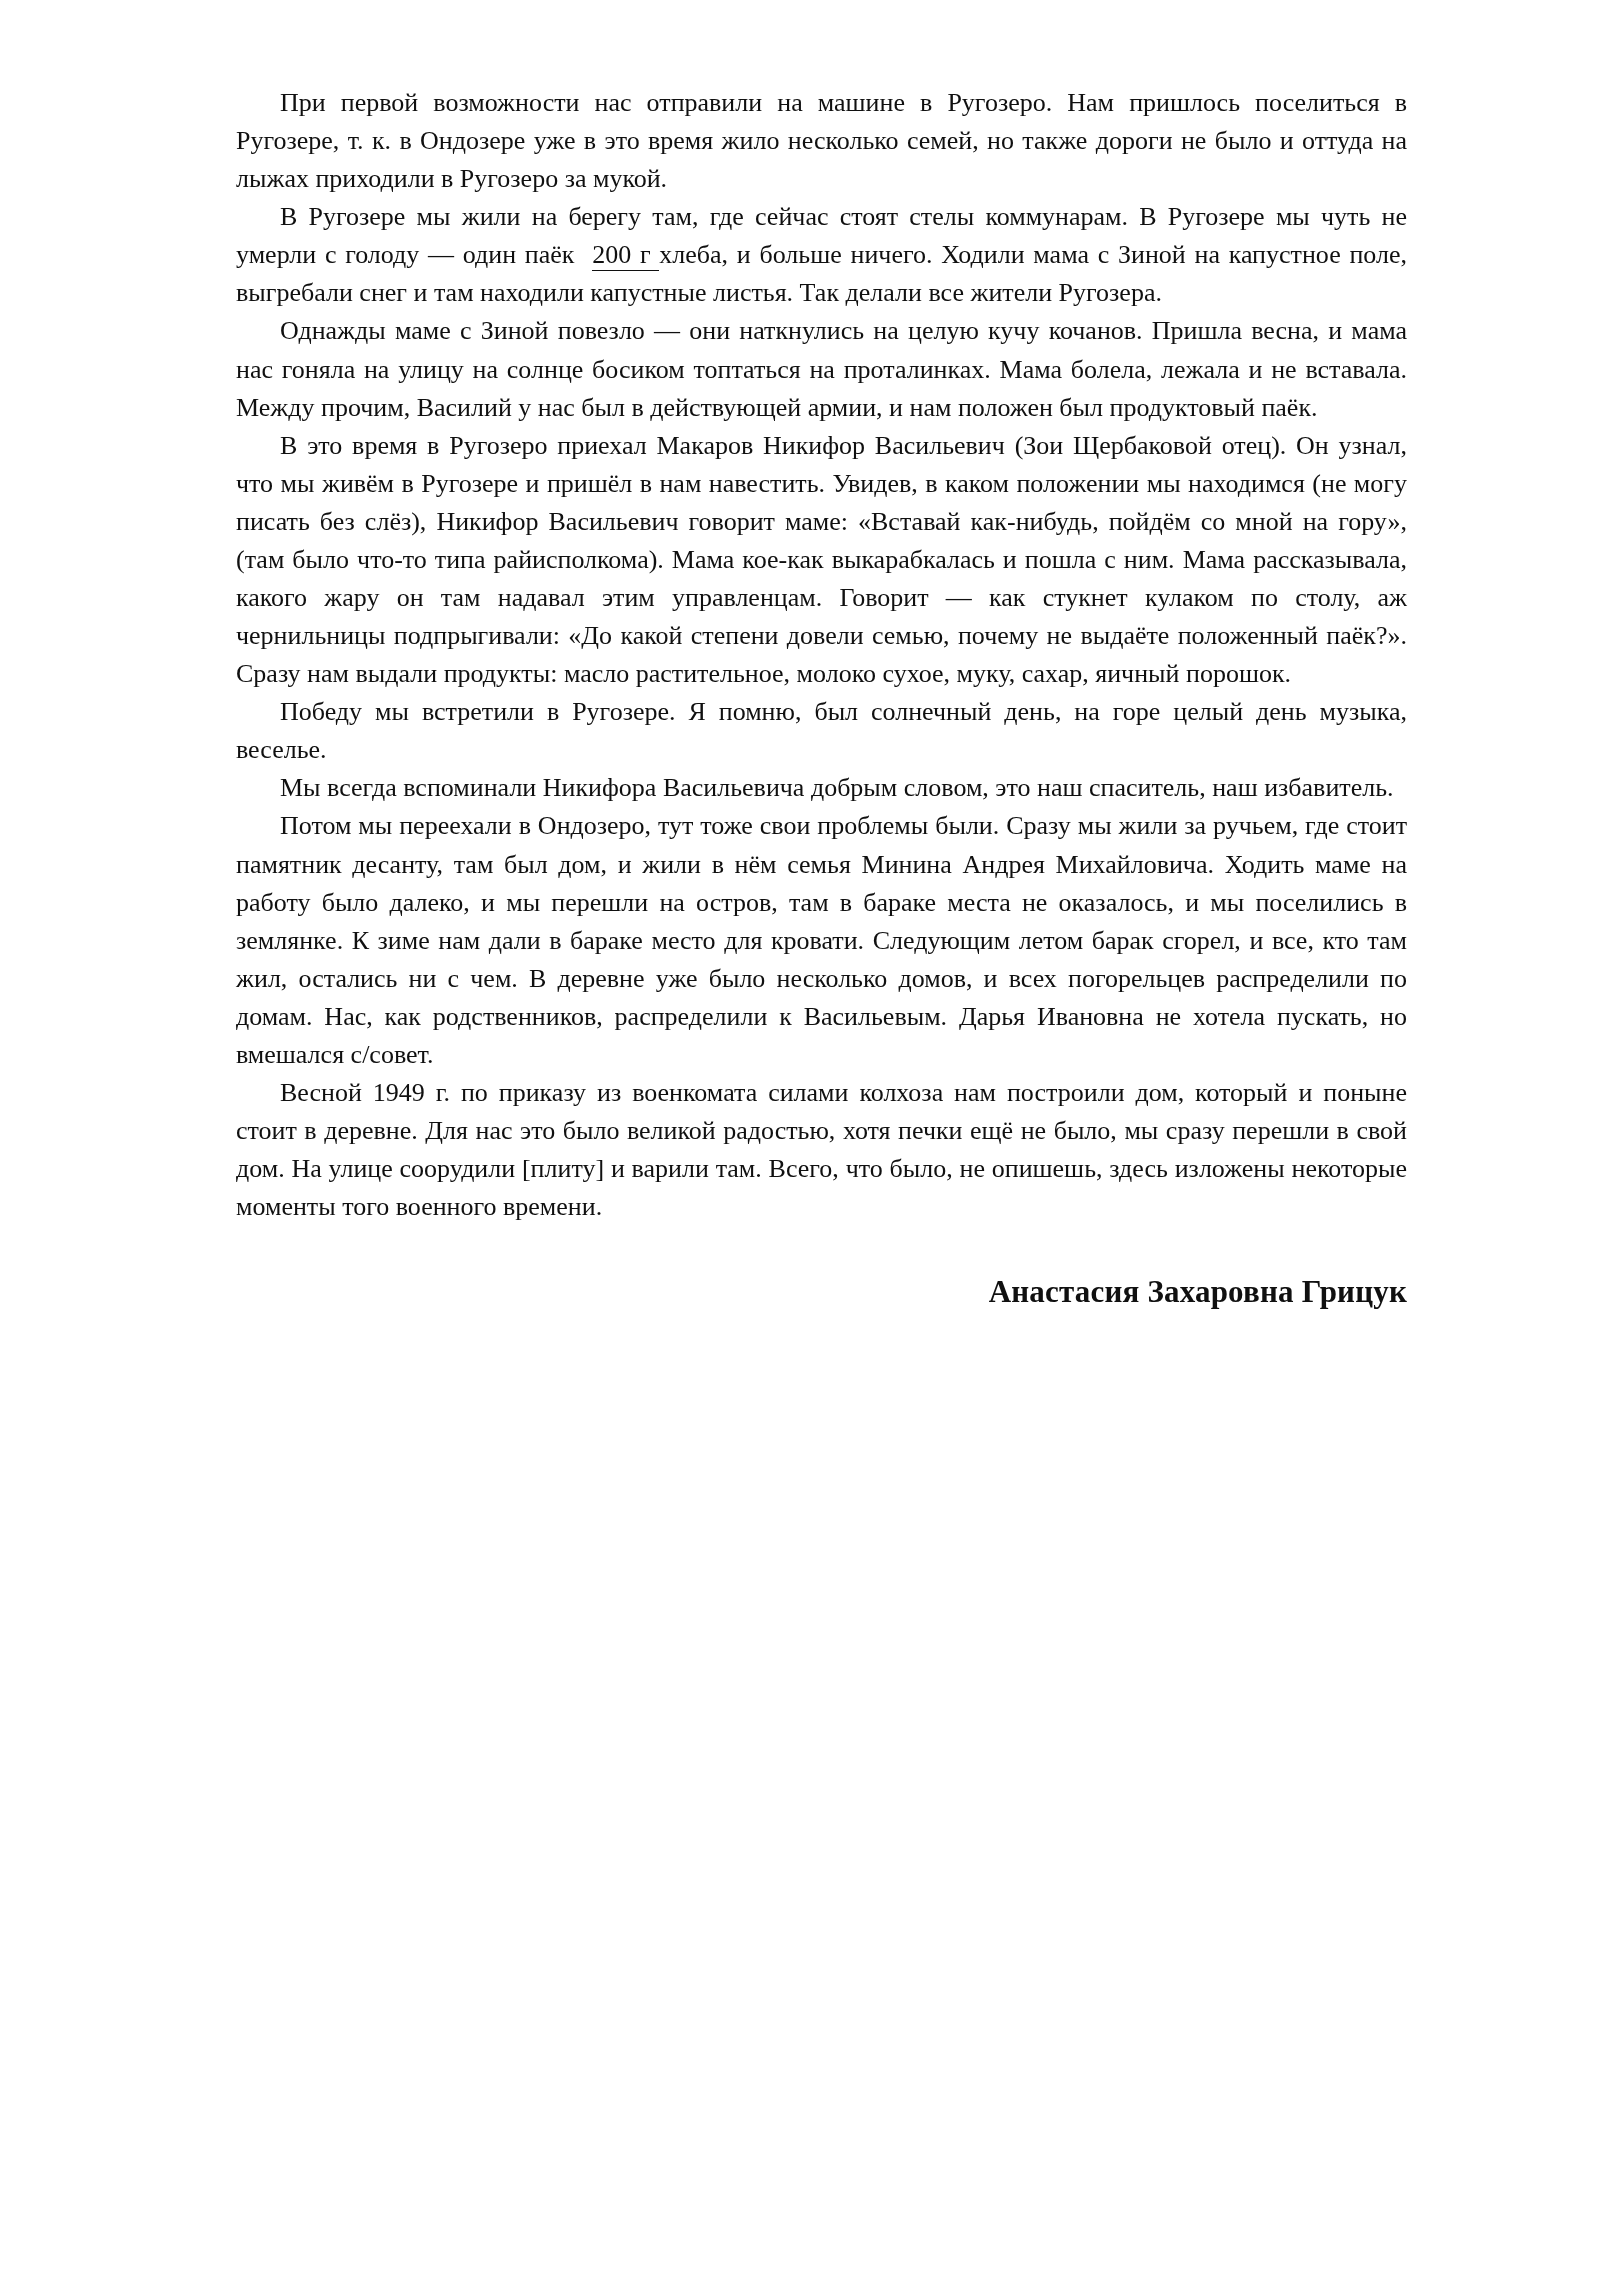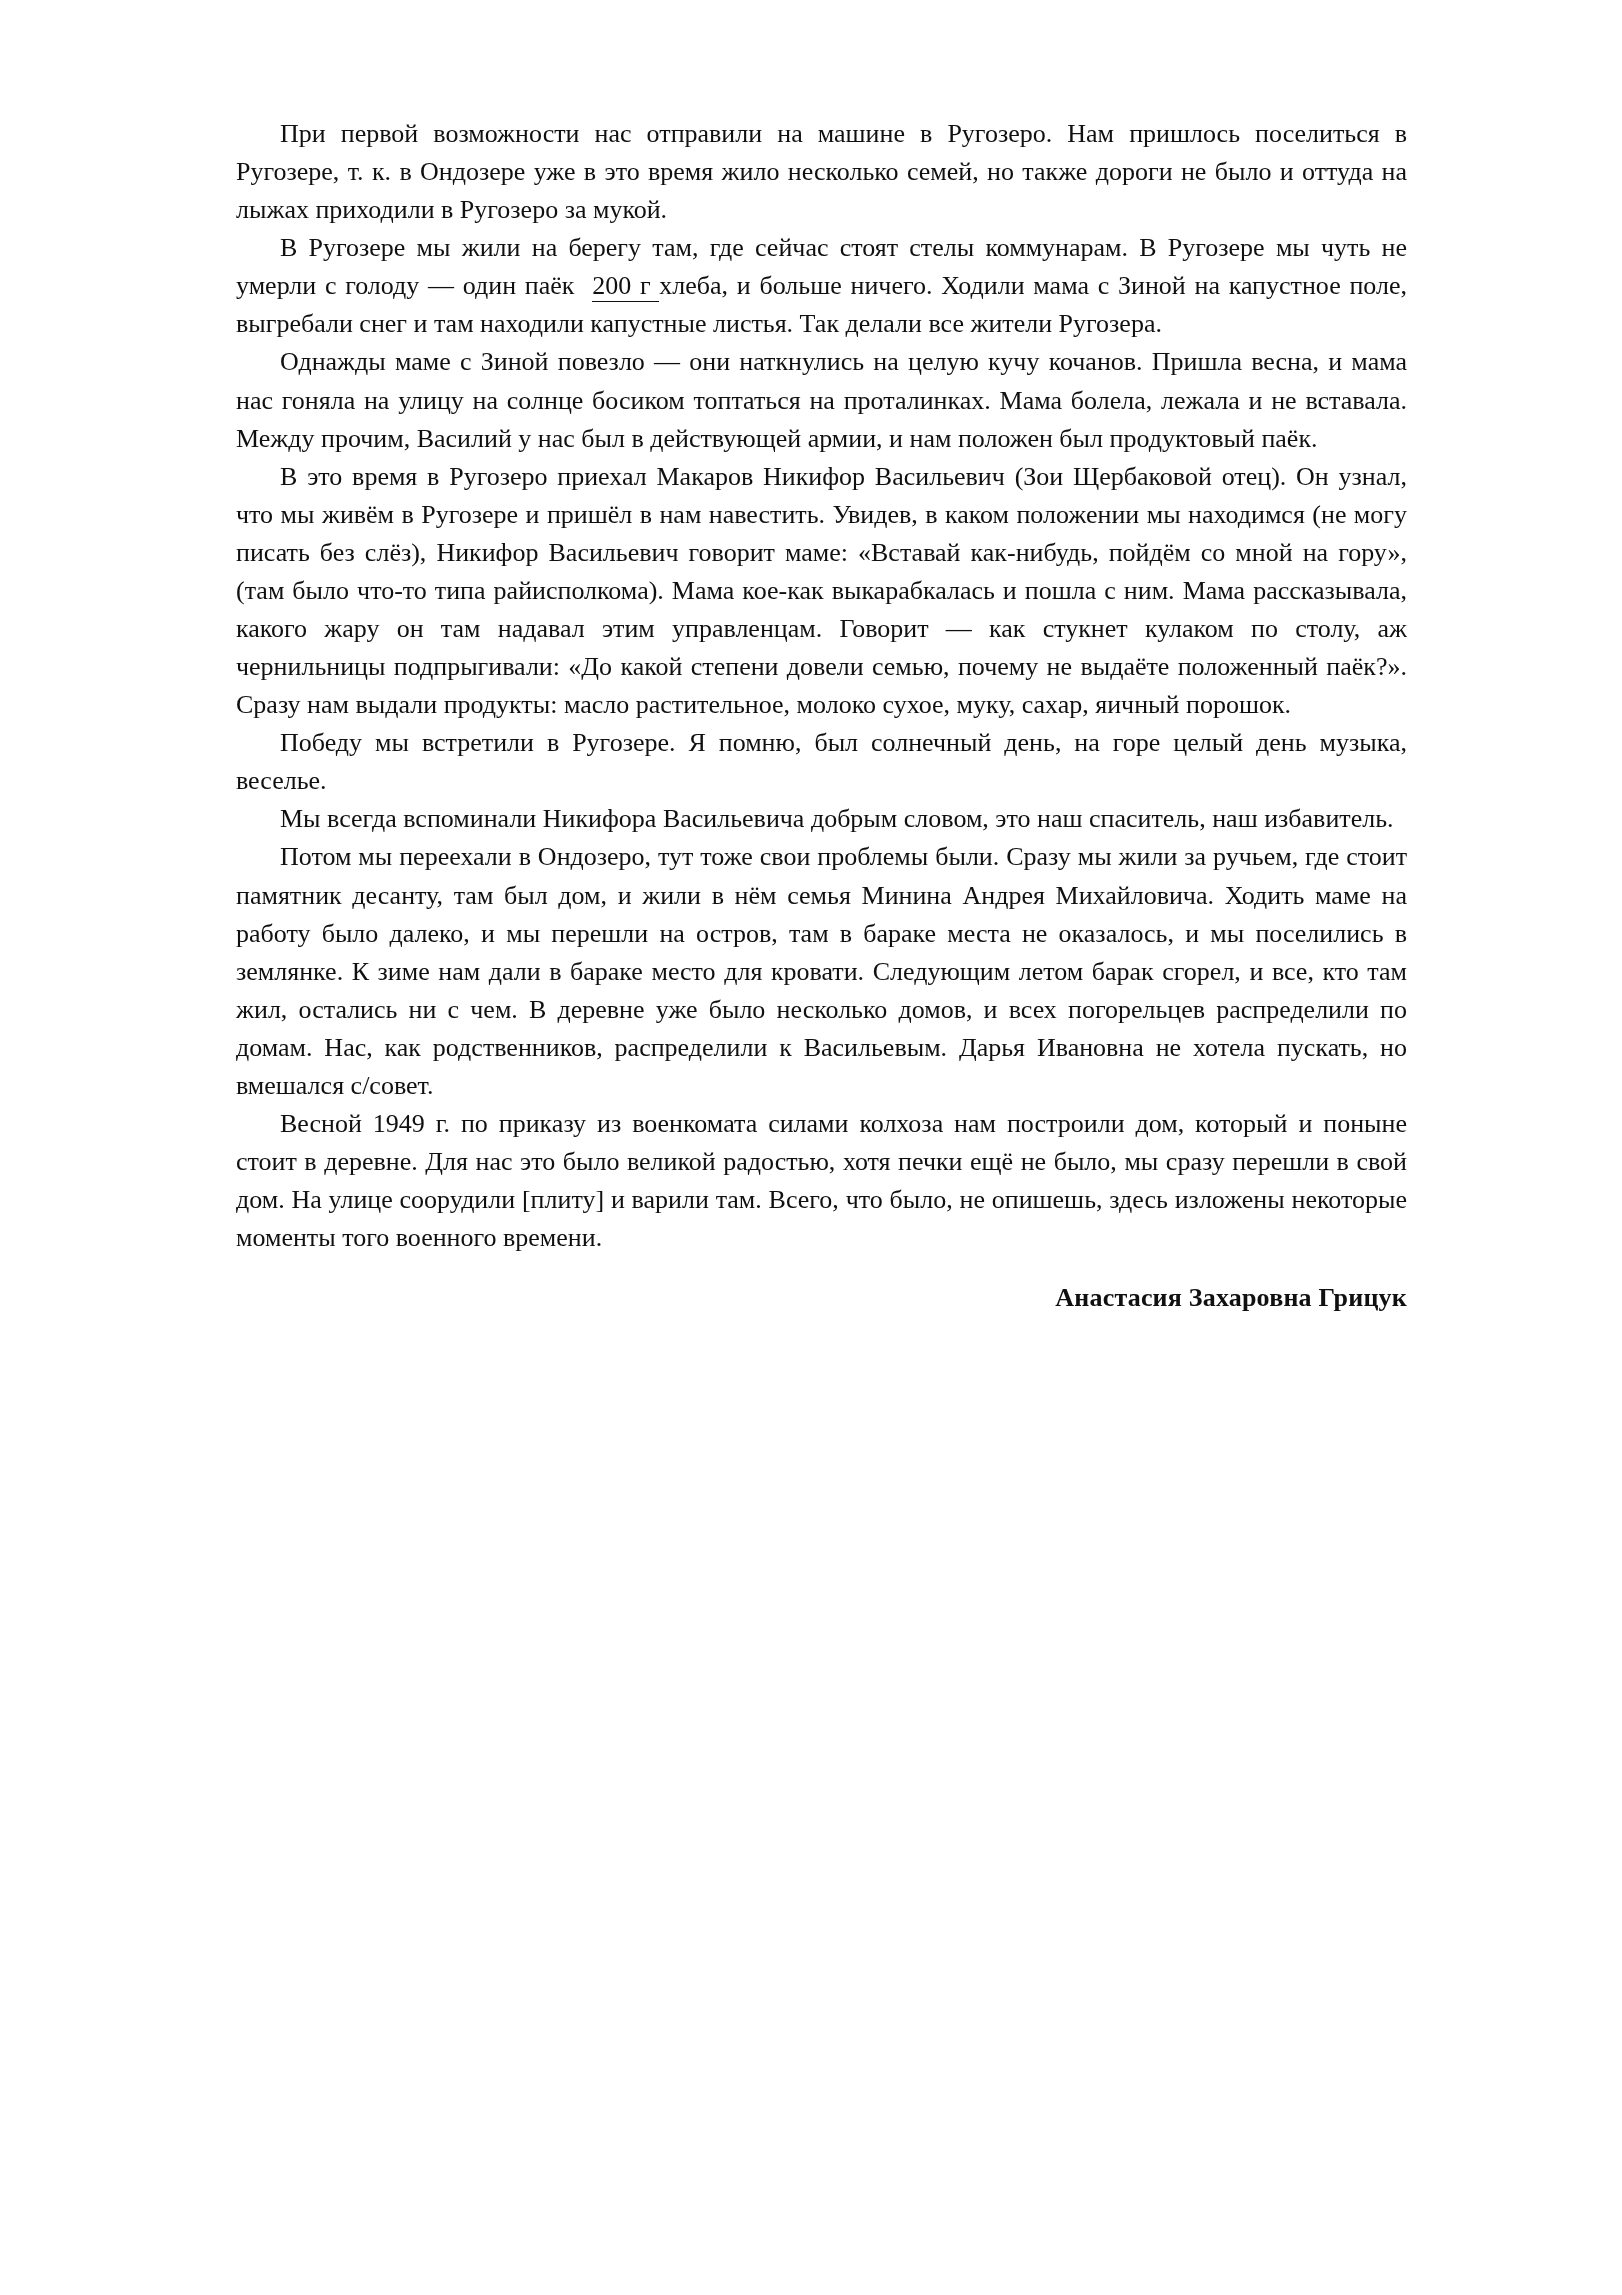--- a/index.html
+++ b/index.html
@@ -12,42 +12,42 @@
     height: 2295px;
     font-family: "Liberation Serif", "DejaVu Serif", serif;
     color: #101010;
     -webkit-font-smoothing: antialiased;
   }
   .page {
     position: relative;
     width: 1623px;
     height: 2274px;
     box-sizing: border-box;
-    padding: 115px 216px 0 236px;
+    padding: 84px 216px 0 236px;
   }
   .body-text {
     font-size: 26px;
     line-height: 1.465;
     text-align: justify;
     text-justify: inter-word;
     hyphens: none;
   }
   .body-text p {
     margin: 0;
     text-indent: 44px;
   }
   .underline-word {
     border-bottom: 1.3px solid #101010;
     padding-bottom: 0.7px;
     margin-left: 9px;
   }
   .signature {
-    margin-top: 26px;
+    margin-top: 48px;
     text-align: right;
-    font-size: 26px;
+    font-size: 31px;
     font-weight: bold;
     letter-spacing: 0.2px;
   }
 </style>
 </head>
 <body>
 
 <div class="page">
   <div class="body-text" id="body-text">
       <p>При первой возможности нас отправили на машине в Ругозеро. Нам пришлось поселиться в Ругозере, т. к. в Ондозере уже в это время жило несколько семей, но также дороги не было и оттуда на лыжах приходили в Ругозеро за мукой.</p>

